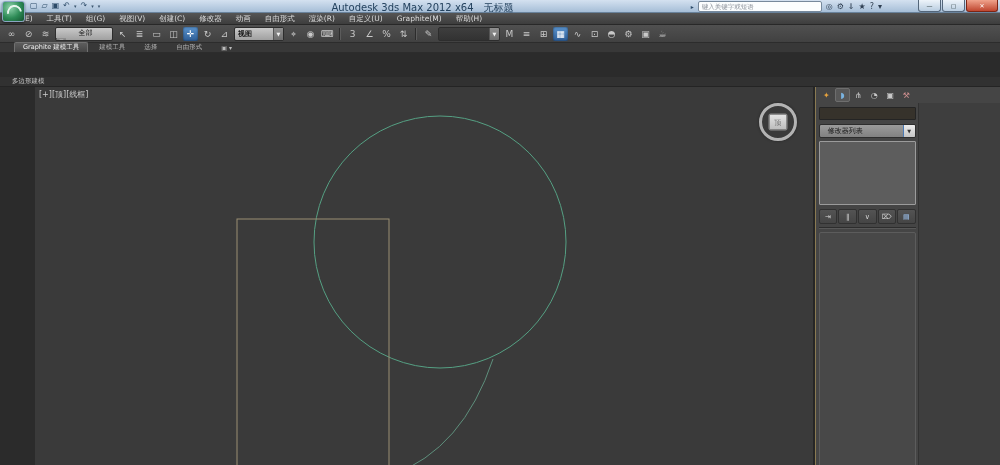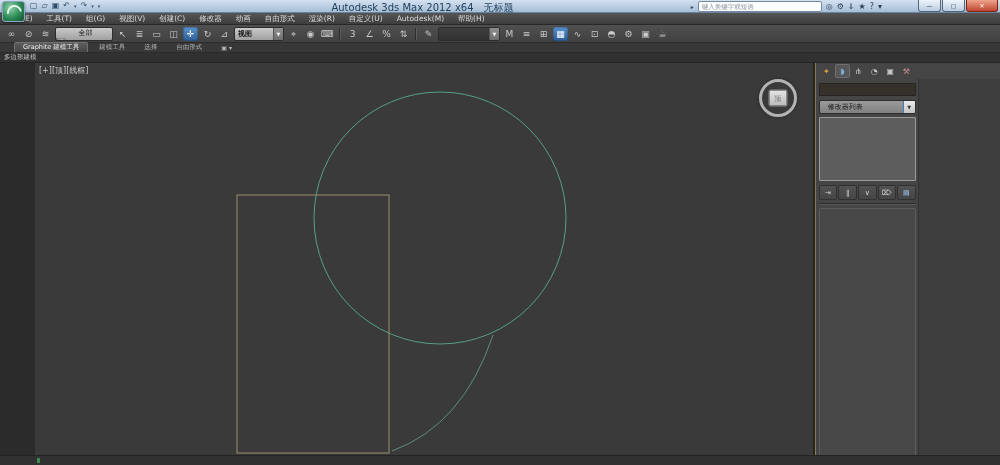--- a/index.html
+++ b/index.html
@@ -57,21 +57,21 @@
 
   
   .ribbon-tabs{height:10px;background:#383838;border-bottom:1px solid #2c2c2c;box-sizing:border-box;
                display:flex;align-items:flex-end;padding-left:14px;gap:3px;}
   .rtab{font-size:6.5px;line-height:9px;height:9px;padding:0 8px;color:#b3b3b3;white-space:nowrap;}
   .rtab.active{background:linear-gradient(#5d5d5d,#454545);border:1px solid #707070;border-bottom:none;
                border-radius:2px 2px 0 0;color:#f0f0f0;}
   .ribbon-ctrl{display:flex;align-items:center;gap:2px;margin-left:8px;height:9px;}
   .ribbon-ctrl span{font-size:6px;color:#bbb;line-height:9px;}
   .ribbon-panelrow{height:10px;background:#313131;border-bottom:1px solid #242424;box-sizing:border-box;
-                   display:flex;align-items:center;padding-left:4px;}
+                   display:flex;align-items:center;padding-left:12px;margin-top:24px;}
   .ribbon-panelrow span{font-size:6.5px;color:#c8c8c8;}
 
   
   .main{display:flex;height:392px;margin-left:35px;}
   .viewport{position:relative;width:806px;height:392px;overflow:hidden;}
   .viewport svg{position:absolute;left:0;top:0;}
   .vp-label{position:absolute;left:4px;top:2px;font-size:8px;color:#cfcfcf;z-index:3;}
   .viewcube{position:absolute;top:15px;right:15px;width:40px;height:40px;z-index:3;}
   .vc-ring{position:absolute;inset:1px;border-radius:50%;border:3px solid rgba(210,210,210,.8);
            box-shadow:0 0 3px rgba(0,0,0,.4);}
@@ -158,21 +158,21 @@
       <span class="menu-item">编辑(E)</span>
       <span class="menu-item">工具(T)</span>
       <span class="menu-item">组(G)</span>
       <span class="menu-item">视图(V)</span>
       <span class="menu-item">创建(C)</span>
       <span class="menu-item">修改器</span>
       <span class="menu-item">动画</span>
       <span class="menu-item">自由形式</span>
       <span class="menu-item">渲染(R)</span>
       <span class="menu-item">自定义(U)</span>
-      <span class="menu-item">Autodesk(M)</span>
+      <span class="menu-item">Graphite(M)</span>
       <span class="menu-item">帮助(H)</span>
     </div>
 
   <div class="toolbar">
       <div class="tbtn">∞</div>
       <div class="tbtn">⊘</div>
       <div class="tbtn">≋</div>
       <div class="tdd" style="width: 56px; flex-direction: column;">
         <span class="lbl">全部</span>
         <span class="arr">▼</span>

